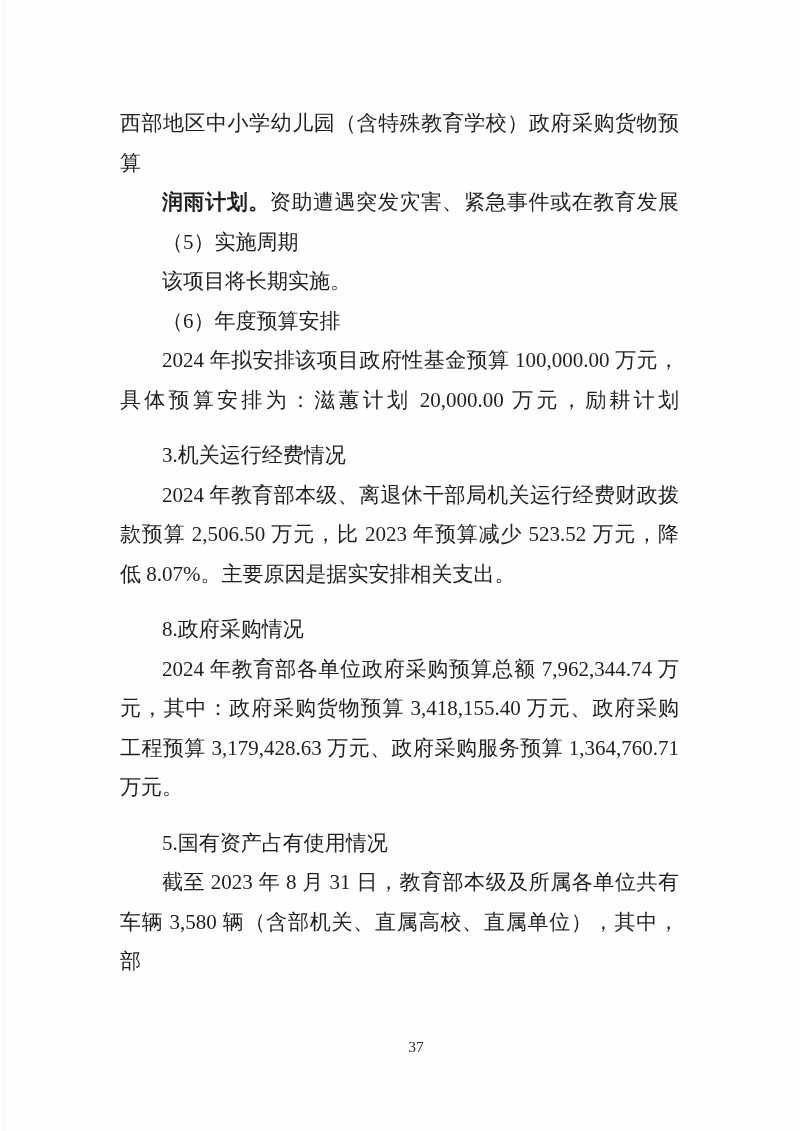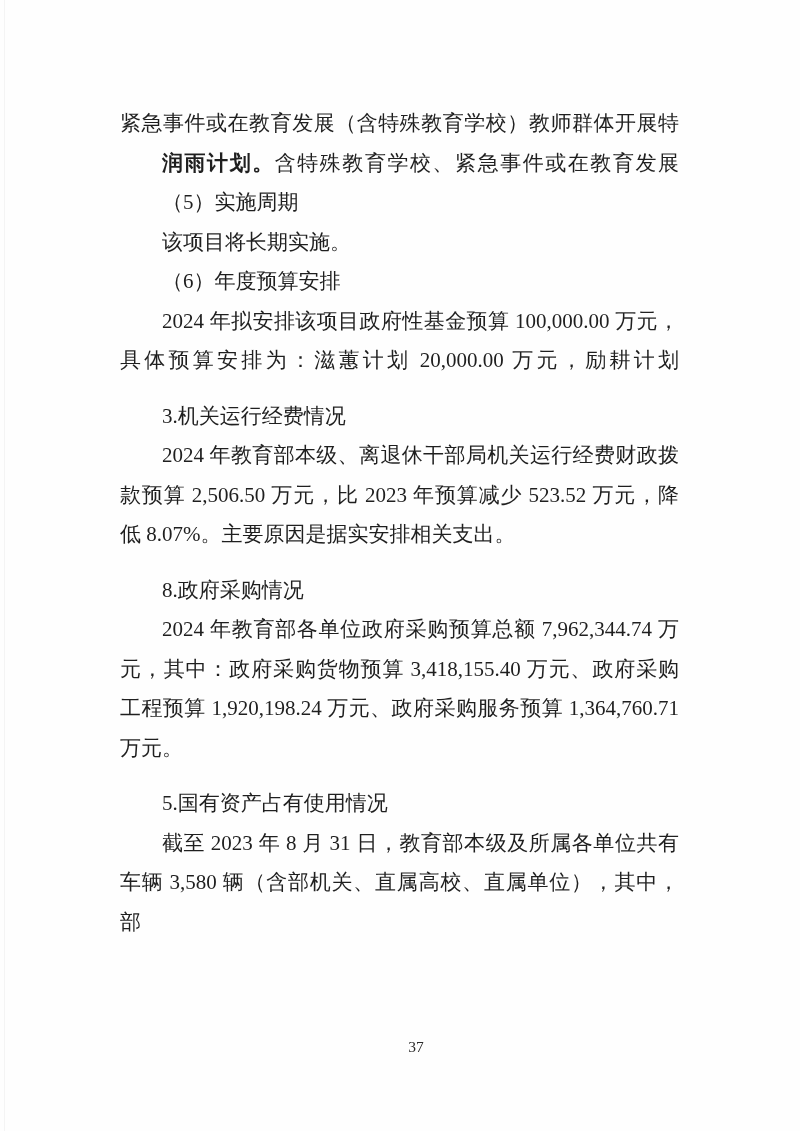--- a/index.html
+++ b/index.html
@@ -65,35 +65,35 @@
     color: #2a2a2a;
   }
 </style>
 </head>
 <body>
 
 <div class="page">
   <div class="edge-artifact"></div>
 
   <div class="content">
-    <div class="line j">紧急事件或在教育发展（含特殊教育学校）教师群体开展特</div>
-    <div class="line ind j"><span class="b">润雨计划。</span><span>含特殊教育学校、紧急事件或在教育发展</span></div>
+    <div class="line j">西部地区中小学幼儿园（含特殊教育学校）政府采购货物预算</div>
+    <div class="line ind j"><span class="b">润雨计划。</span><span>资助遭遇突发灾害、紧急事件或在教育发展</span></div>
     <div class="line ind">（5）实施周期</div>
     <div class="line ind">该项目将长期实施。</div>
     <div class="line ind">（6）年度预算安排</div>
     <div class="line ind j">2024 年拟安排该项目政府性基金预算 100,000.00 万元，</div>
     <div class="line j">具体预算安排为：滋蕙计划 20,000.00 万元，励耕计划</div>
     <div class="line heading">3.机关运行经费情况</div>
     <div class="line ind j">2024 年教育部本级、离退休干部局机关运行经费财政拨</div>
     <div class="line j">款预算 2,506.50 万元，比 2023 年预算减少 523.52 万元，降</div>
     <div class="line">低 8.07%。主要原因是据实安排相关支出。</div>
     <div class="line heading">8.政府采购情况</div>
     <div class="line ind j">2024 年教育部各单位政府采购预算总额 7,962,344.74 万</div>
     <div class="line j">元，其中：政府采购货物预算 3,418,155.40 万元、政府采购</div>
-    <div class="line j">工程预算 1,920,198.24 万元、政府采购服务预算 1,364,760.71</div>
+    <div class="line j">工程预算 3,179,428.63 万元、政府采购服务预算 1,364,760.71</div>
     <div class="line">万元。</div>
     <div class="line heading">5.国有资产占有使用情况</div>
     <div class="line ind j">截至 2023 年 8 月 31 日，教育部本级及所属各单位共有</div>
     <div class="line j">车辆 3,580 辆（含部机关、直属高校、直属单位），其中，部</div>
   </div>
 
   <div class="pageno">37</div>
 </div>
 
 </body></html>

